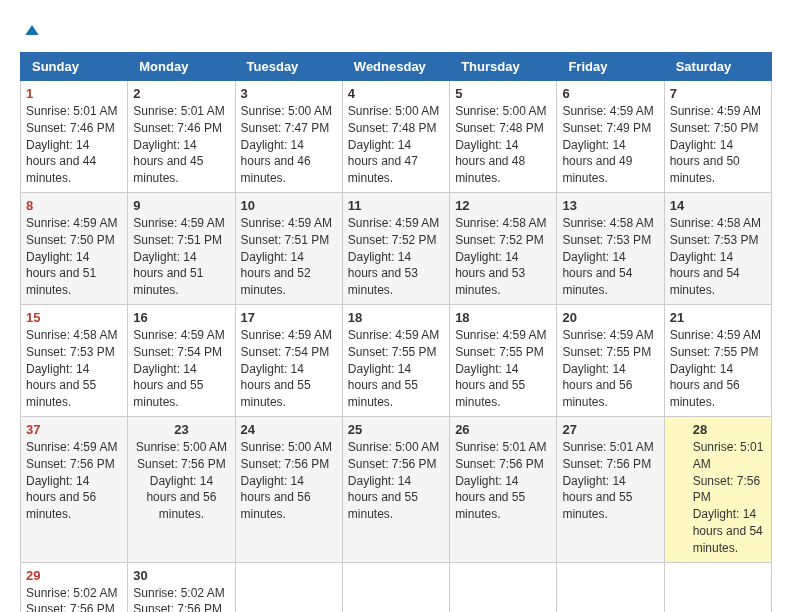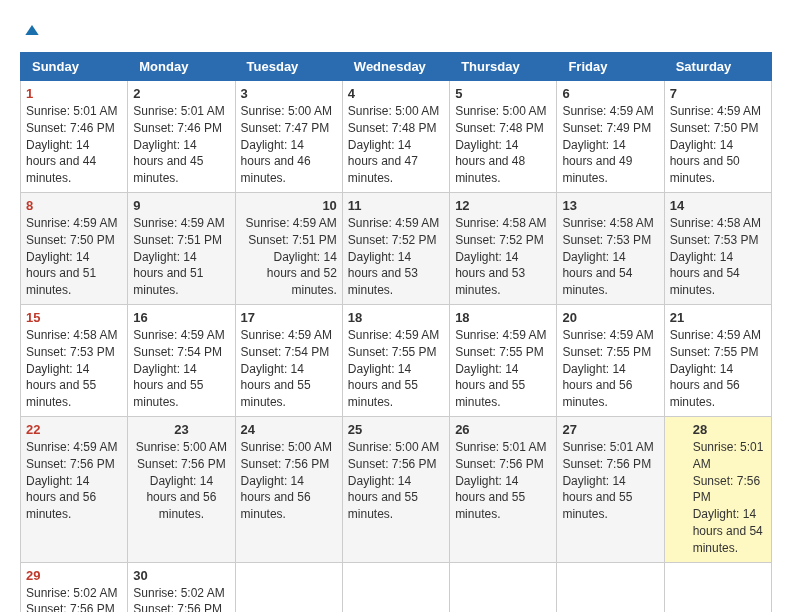--- a/index.html
+++ b/index.html
@@ -158,21 +158,21 @@
       </tr>
       <tr>
         <td style="background: rgb(245, 245, 245);">
           <span class="day-num" style="color: rgb(192, 57, 43);">8</span>
           <div class="day-info">Sunrise: 4:59 AM<br>Sunset: 7:50 PM<br>Daylight: 14 hours and 51 minutes.</div>
         </td>
         <td style="background: rgb(245, 245, 245);">
           <span class="day-num">9</span>
           <div class="day-info">Sunrise: 4:59 AM<br>Sunset: 7:51 PM<br>Daylight: 14 hours and 51 minutes.</div>
         </td>
-        <td style="background: rgb(245, 245, 245); text-align: right;">
+        <td style="background: rgb(245, 245, 245);">
           <span class="day-num">10</span>
           <div class="day-info">Sunrise: 4:59 AM<br>Sunset: 7:51 PM<br>Daylight: 14 hours and 52 minutes.</div>
         </td>
         <td style="background: rgb(245, 245, 245);">
           <span class="day-num">11</span>
           <div class="day-info">Sunrise: 4:59 AM<br>Sunset: 7:52 PM<br>Daylight: 14 hours and 53 minutes.</div>
         </td>
         <td style="background: rgb(245, 245, 245);">
           <span class="day-num">12</span>
           <div class="day-info">Sunrise: 4:58 AM<br>Sunset: 7:52 PM<br>Daylight: 14 hours and 53 minutes.</div>
@@ -211,21 +211,21 @@
           <span class="day-num">20</span>
           <div class="day-info">Sunrise: 4:59 AM<br>Sunset: 7:55 PM<br>Daylight: 14 hours and 56 minutes.</div>
         </td>
         <td>
           <span class="day-num">21</span>
           <div class="day-info">Sunrise: 4:59 AM<br>Sunset: 7:55 PM<br>Daylight: 14 hours and 56 minutes.</div>
         </td>
       </tr>
       <tr>
         <td style="background: rgb(245, 245, 245);">
-          <span class="day-num" style="color: rgb(192, 57, 43);">22</span>
+          <span class="day-num" style="color: rgb(192, 57, 43);">37</span>
           <div class="day-info">Sunrise: 4:59 AM<br>Sunset: 7:56 PM<br>Daylight: 14 hours and 56 minutes.</div>
         </td>
         <td style="background: rgb(245, 245, 245); text-align: center;">
           <span class="day-num">23</span>
           <div class="day-info">Sunrise: 5:00 AM<br>Sunset: 7:56 PM<br>Daylight: 14 hours and 56 minutes.</div>
         </td>
         <td style="background: rgb(245, 245, 245); margin-top: 15px;">
           <span class="day-num">24</span>
           <div class="day-info">Sunrise: 5:00 AM<br>Sunset: 7:56 PM<br>Daylight: 14 hours and 56 minutes.</div>
         </td>

